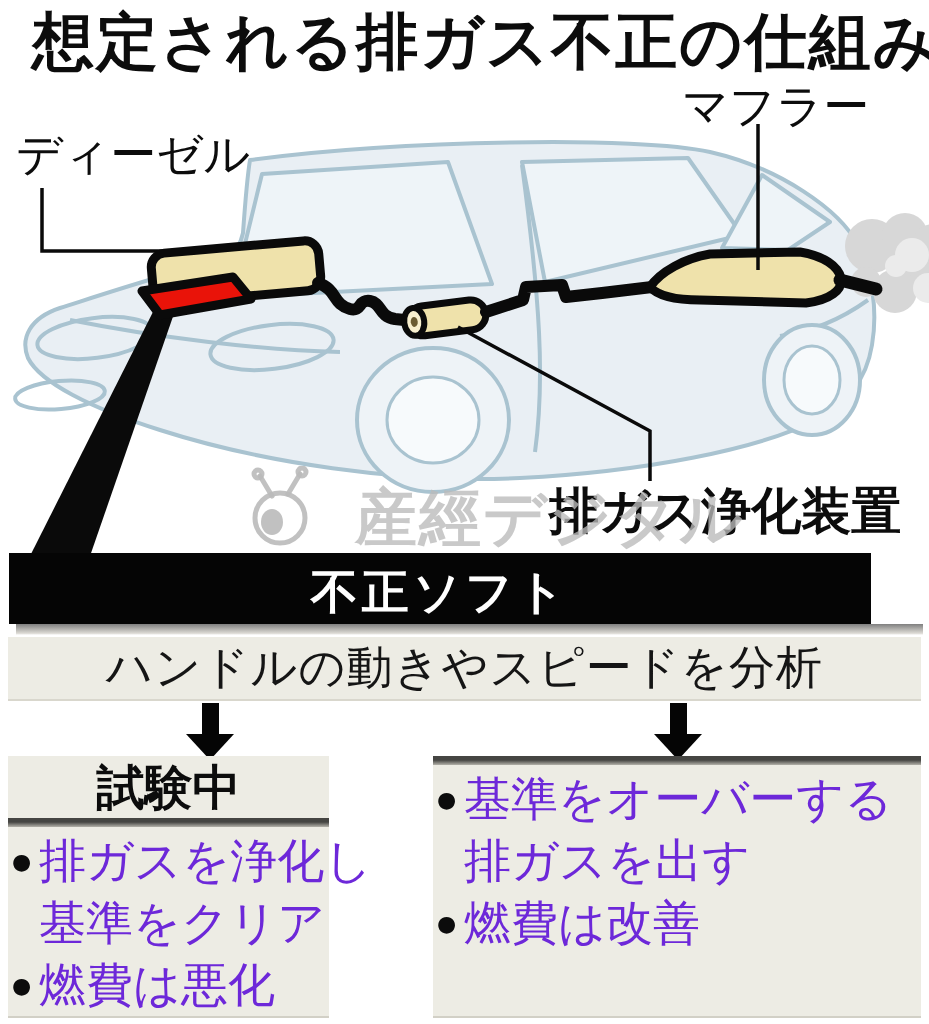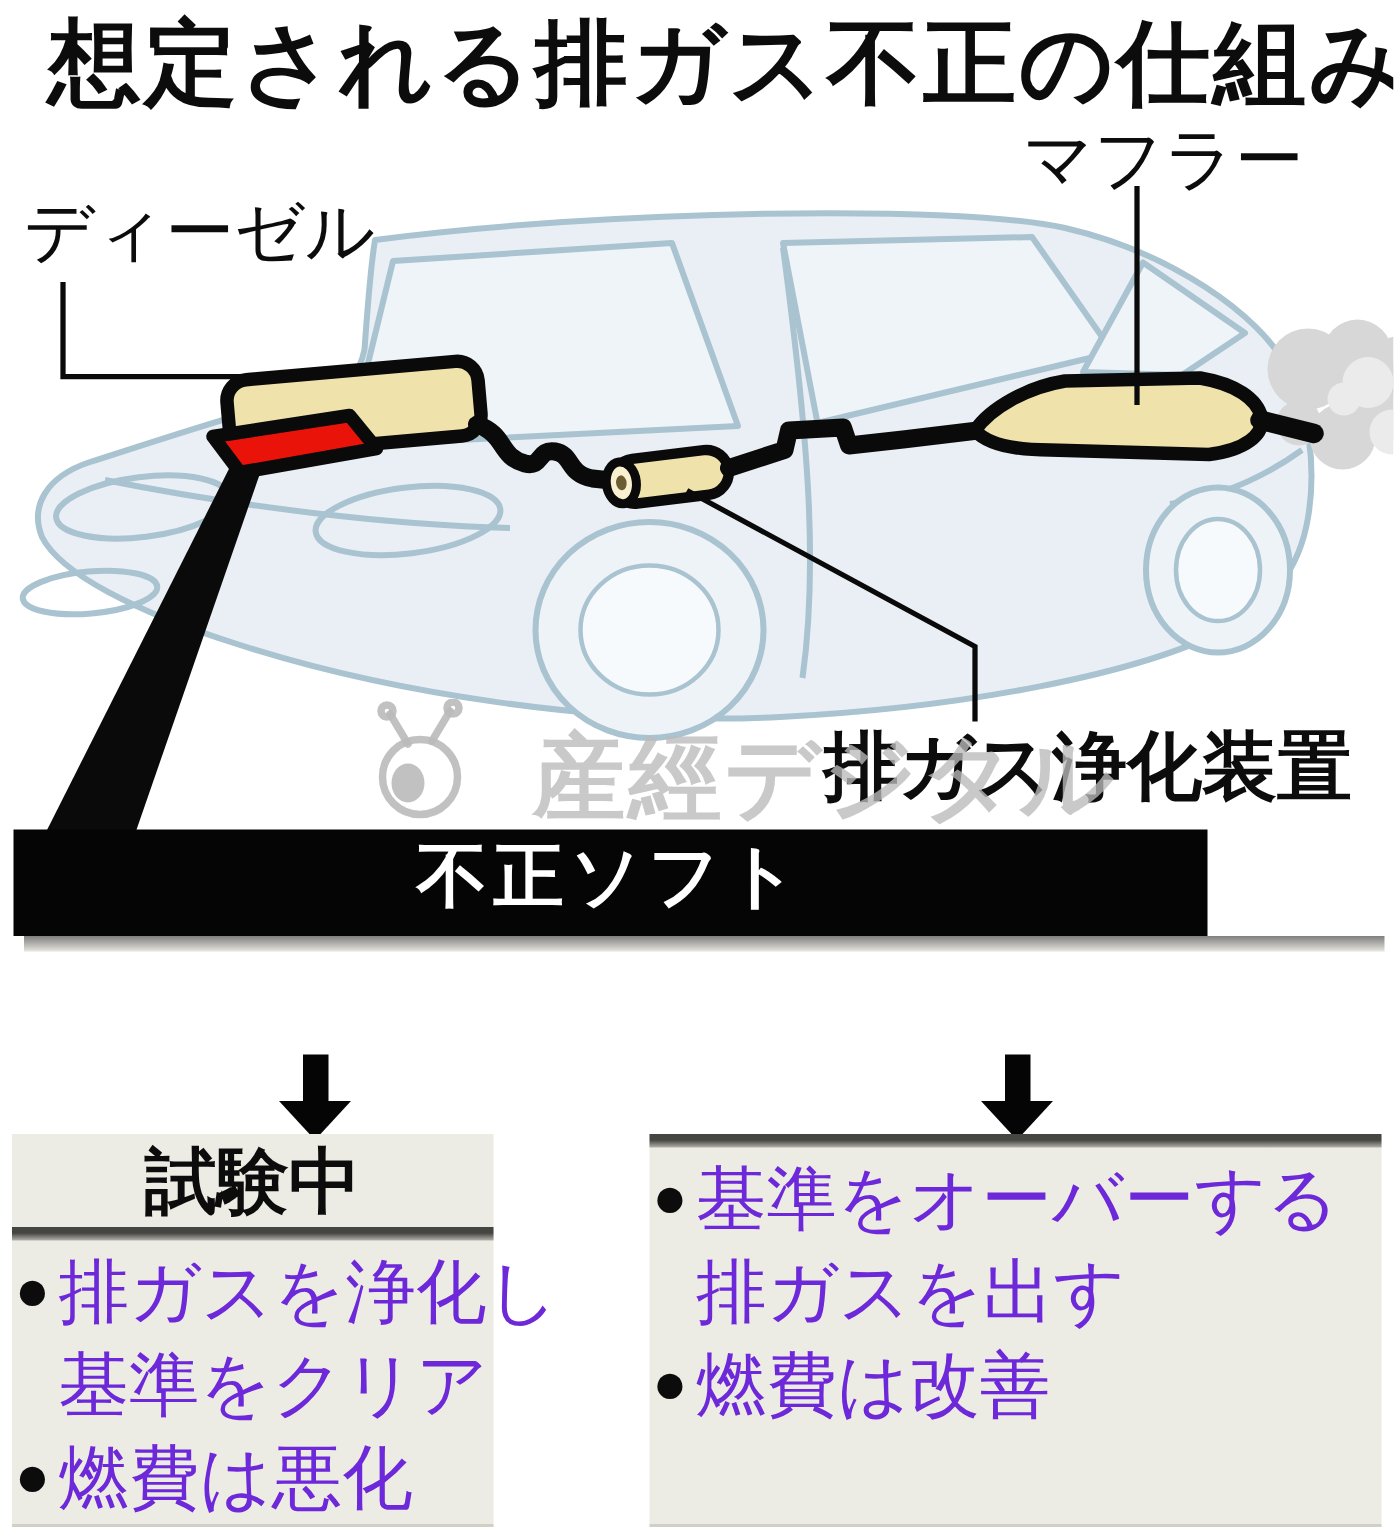--- a/index.html
+++ b/index.html
@@ -17,22 +17,22 @@
   }
   .lbl-engine1{left:16px;top:76px;font-size:46px;margin-top:48px;}
   .lbl-engine2{left:16px;top:130px;font-size:46px;}
   .lbl-muffler{left:682px;top:76px;font-size:46px;}
   .lbl-purifier{left:549px;top:478px;font-size:50px;font-weight:bold;z-index:3;}
   .watermark{left:318px;top:476px;font-size:62px;font-weight:bold;letter-spacing:2px;
     color:rgba(186,186,186,0.78);z-index:4;
     font-family:"DejaVu Sans","Liberation Sans",sans-serif;margin-left:37px;}
   .mascot{position:absolute;left:242px;top:466px;z-index:4;}
   .banner{
-    left:9px;top:553px;width:796px;height:71px;background:var(--banner-black,#050505);
-    display:flex;align-items:flex-start;justify-content:center;z-index:2;
+    left:9px;top:553px;width:862px;height:71px;background:var(--banner-black,#050505);
+    display:flex;align-items:flex-end;justify-content:center;z-index:2;
   }
   .banner span{color:#ffffff;font-size:47px;font-weight:bold;letter-spacing:4px;}
   .banner-shadow{
     left:16px;top:624px;width:907px;height:11px;z-index:2;
     background:linear-gradient(to bottom,#7f7f7f,#dddbd5 85%,#ffffff);
   }
   .analysis-bar{
     left:8px;top:637px;width:913px;height:62px;background:var(--panel-beige,#edece4);
     display:flex;align-items:center;justify-content:center;z-index:2;
     border-bottom:2px solid #d9d7cd;
@@ -160,20 +160,23 @@
     </g>
     <ellipse cx="30" cy="56" rx="11" ry="13" fill="rgba(186,186,186,0.9)"></ellipse>
   </svg>
   <div class="abs watermark">産經デジタル</div>
 
   <div class="abs banner">
     <span>不正ソフト</span>
   </div>
   <div class="abs banner-shadow"></div>
 
+  <div class="abs analysis-bar">
+    <span>ハンドルの動きやスピードを分析</span>
+  </div>
 
   <div class="abs down-arrow arrow-left">
     <div class="stem"></div>
       <div class="head"></div>
   </div>
   <div class="abs down-arrow arrow-right">
     <div class="stem"></div>
       <div class="head"></div>
   </div>
 

